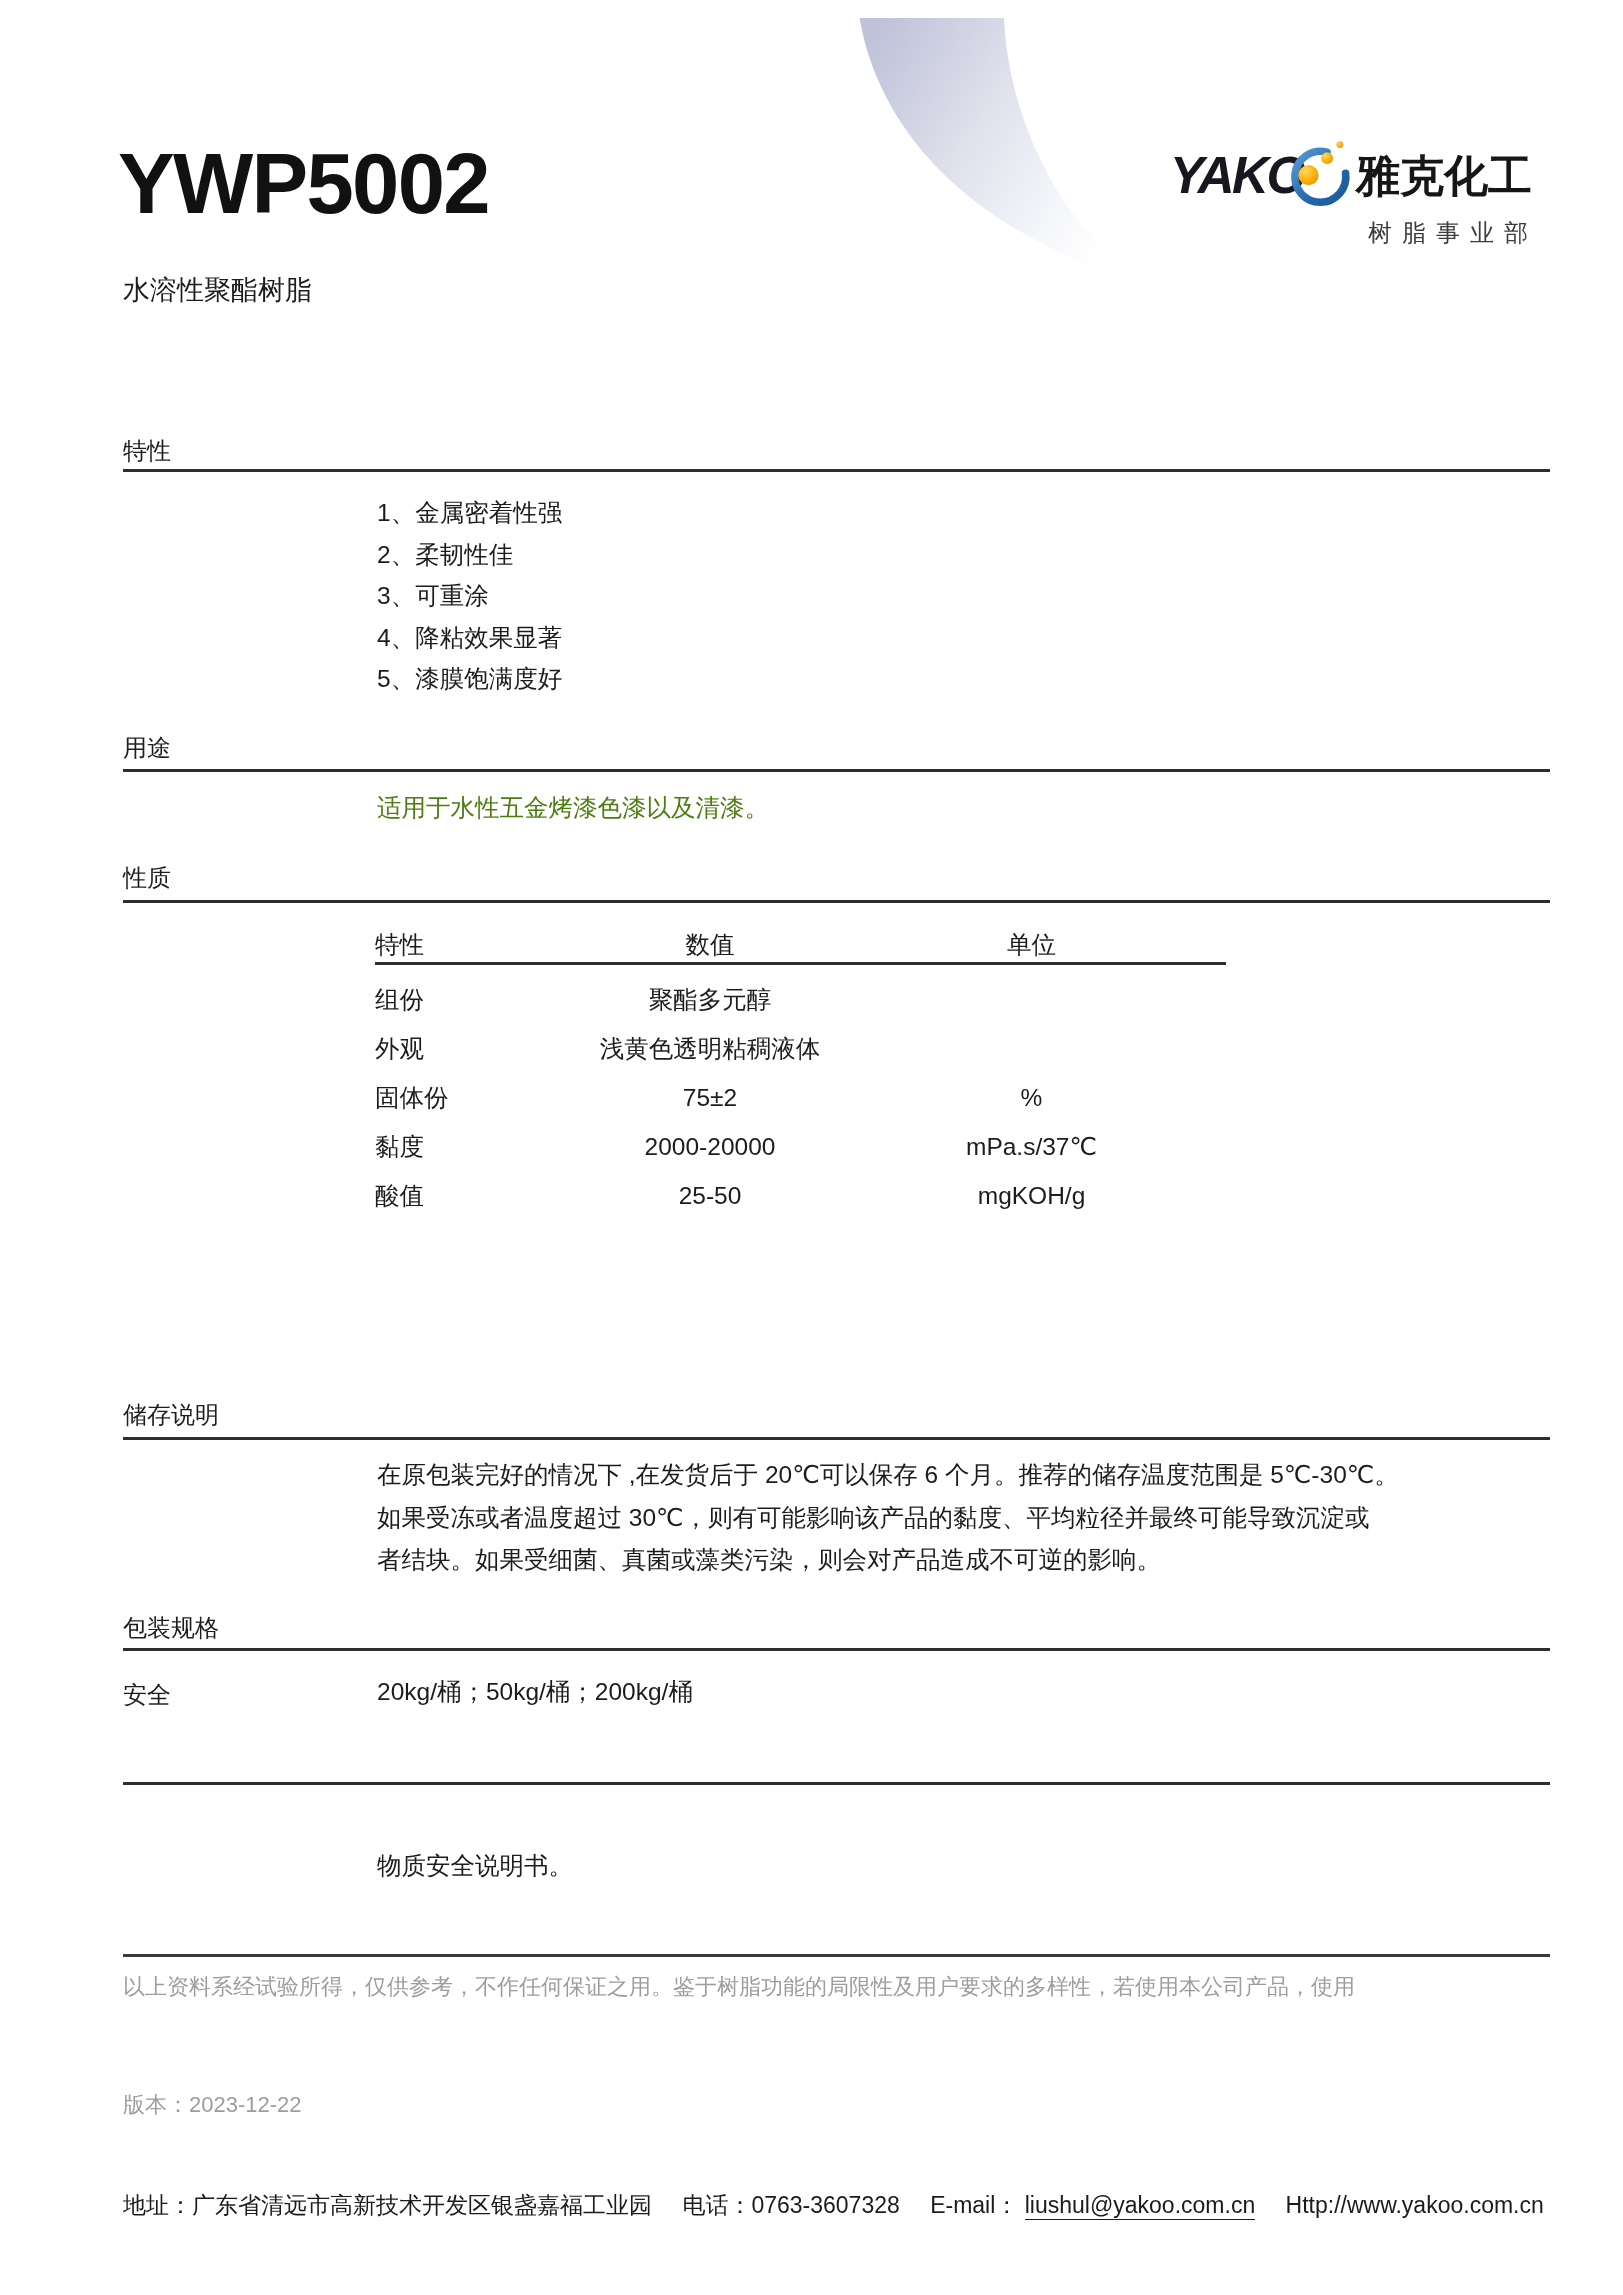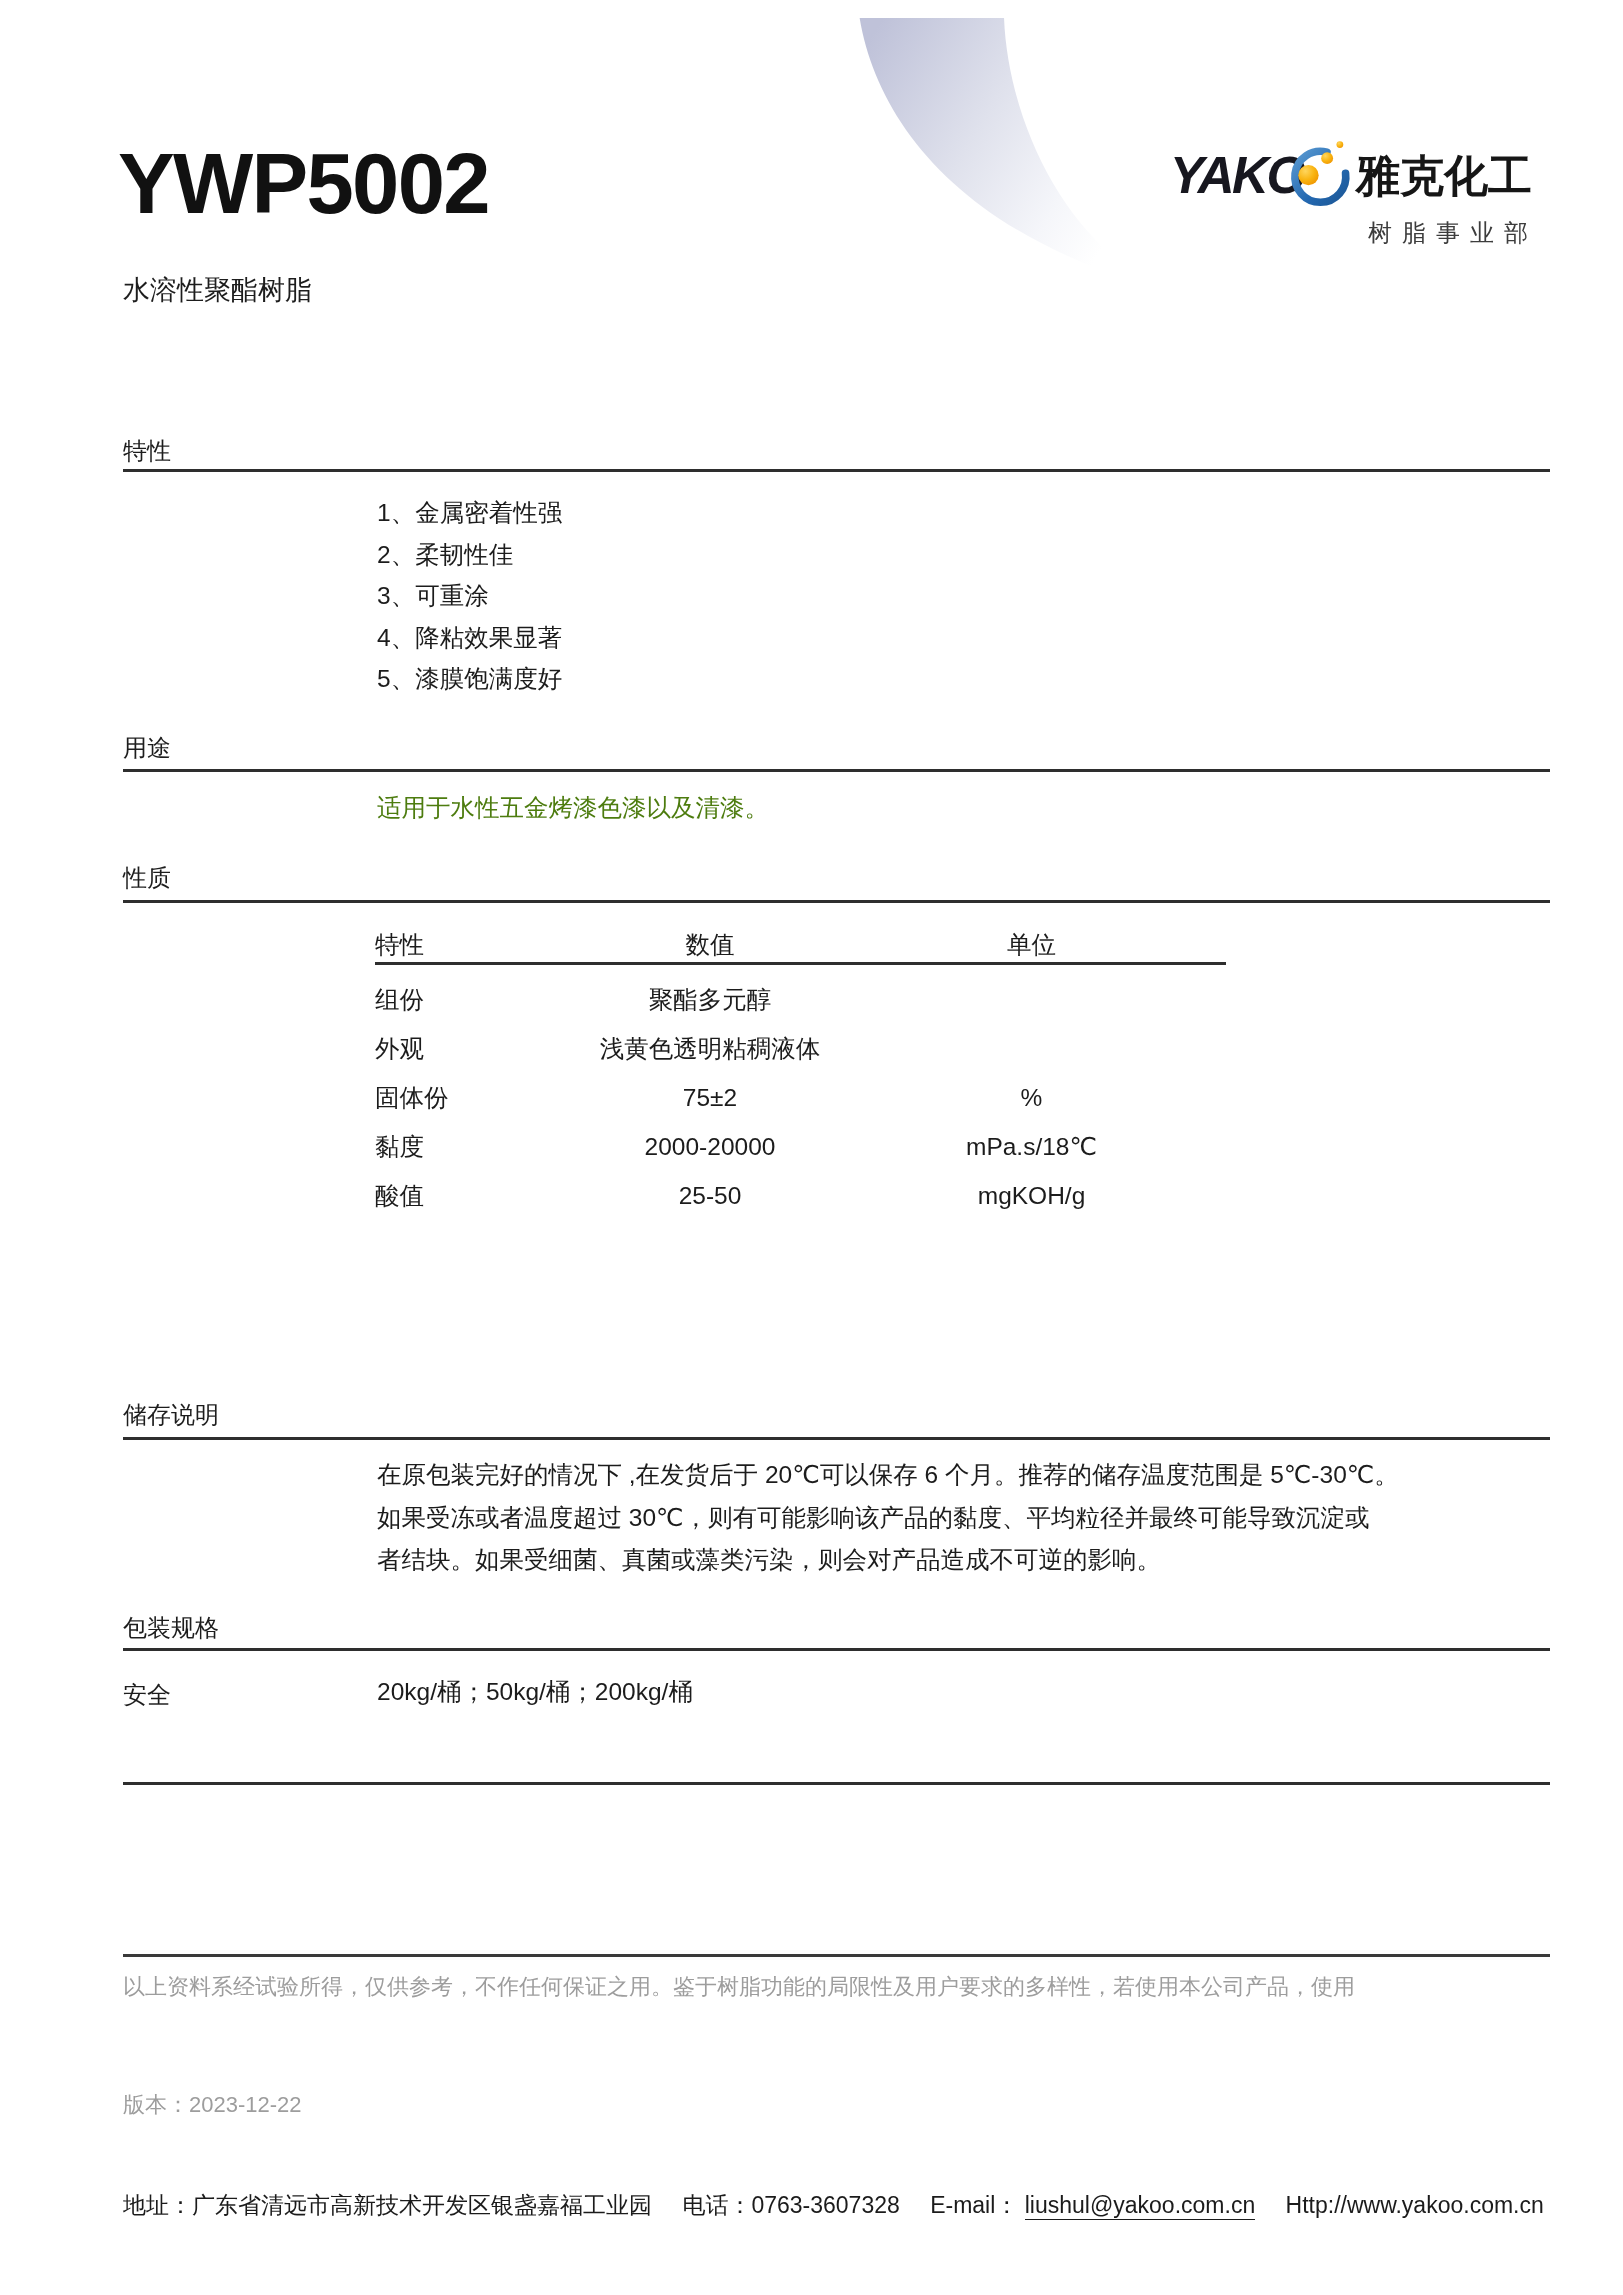--- a/index.html
+++ b/index.html
@@ -157,41 +157,42 @@
       <div class="abs t-cell t-unit" style="top:1016px"></div>
     </div>
     <div>
       <div class="abs t-cell t-label" style="top:1065px">固体份</div>
       <div class="abs t-cell t-value" style="top:1065px">75±2</div>
       <div class="abs t-cell t-unit" style="top:1065px">%</div>
     </div>
     <div>
       <div class="abs t-cell t-label" style="top:1114px">黏度</div>
       <div class="abs t-cell t-value" style="top:1114px">2000-20000</div>
-      <div class="abs t-cell t-unit" style="top:1114px">mPa.s/18℃</div>
+      <div class="abs t-cell t-unit" style="top:1114px">mPa.s/37℃</div>
     </div>
     <div>
       <div class="abs t-cell t-label" style="top:1163px">酸值</div>
       <div class="abs t-cell t-value" style="top:1163px">25-50</div>
       <div class="abs t-cell t-unit" style="top:1163px">mgKOH/g</div>
     </div>
   </div>
 
   <h2 class="abs sec-heading" style="top:1382px">储存说明</h2>
   <div class="abs rule" style="top:1419px"></div>
   <div class="abs para-line" style="top:1442px">在原包装完好的情况下 ,在发货后于 20℃可以保存 6 个月。推荐的储存温度范围是 5℃-30℃。</div>
   <div class="abs para-line" style="top:1485px">如果受冻或者温度超过 30℃，则有可能影响该产品的黏度、平均粒径并最终可能导致沉淀或</div>
   <div class="abs para-line" style="top:1527px">者结块。如果受细菌、真菌或藻类污染，则会对产品造成不可逆的影响。</div>
 
   <h2 class="abs sec-heading" style="top:1595px">包装规格</h2>
   <div class="abs rule" style="top:1630px"></div>
   <div class="abs para-line" style="top:1659px">20kg/桶；50kg/桶；200kg/桶</div>
 
   <h2 class="abs sec-heading" style="top:1662px">安全</h2>
   <div class="abs rule" style="top:1764px"></div>
+  <div class="abs para-line" style="top:1833px">物质安全说明书。</div>
 
   <div class="abs bottom-rule" style="top:1936px"></div>
   <div class="abs disc-line" style="top:1955px">以上资料系经试验所得，仅供参考，不作任何保证之用。鉴于树脂功能的局限性及用户要求的多样性，若使用本公司产品，使用</div>
   <div class="abs version" style="top:2073px">版本：2023-12-22</div>
 
   <div class="abs address" style="top:2173px">
     <span class="seg">地址：广东省清远市高新技术开发区银盏嘉福工业园</span>
     <span class="seg">电话：0763-3607328</span>
     <span>E-mail：</span>
     <a href="#" class="email-link seg">liushul@yakoo.com.cn</a>

